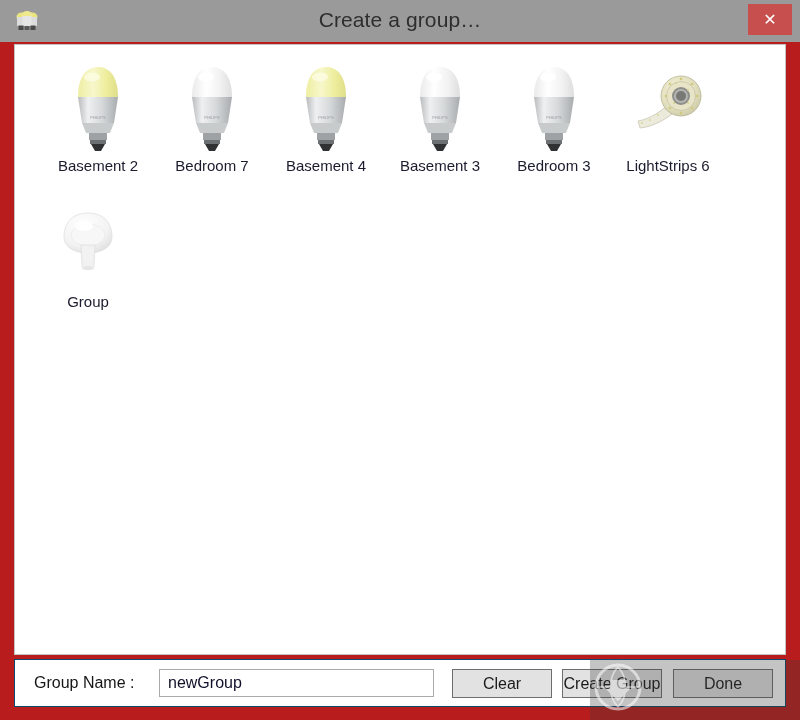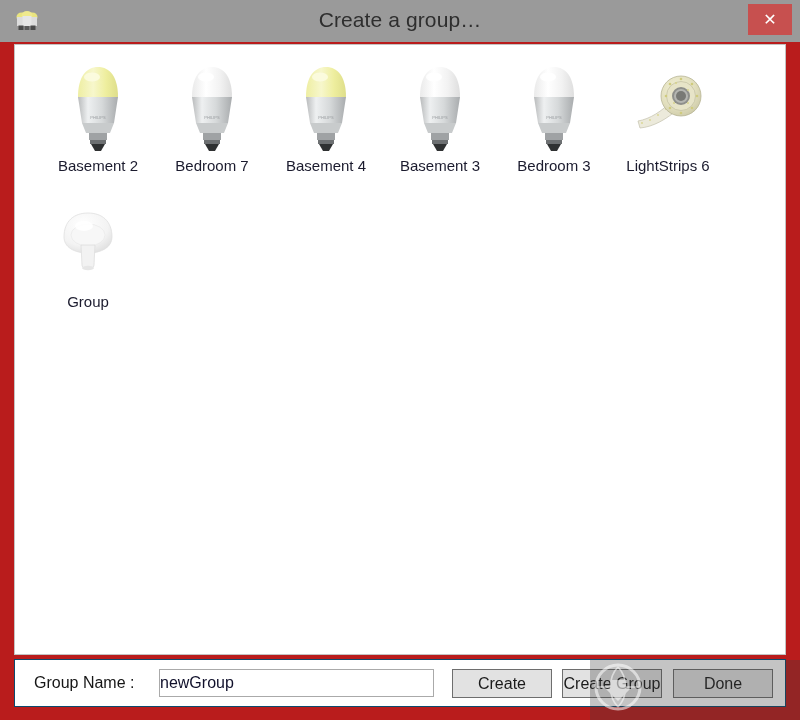--- a/index.html
+++ b/index.html
@@ -131,21 +131,21 @@
   }
   #group-name-input {
     position: absolute;
     left: 144px; top: 9px;
     width: 275px; height: 28px;
     box-sizing: border-box;
     border: 1px solid #aaaaaa;
     background: #ffffff;
     font-size: 16px;
     color: #10102b;
-    padding: 0 0;
+    padding: 0 8px;
     font-family: "Liberation Sans", sans-serif;
     outline: none;
   }
   .dlg-button {
     position: absolute;
     top: 9px;
     height: 29px;
     box-sizing: border-box;
     background: #e2e2e2;
     border: 1px solid #6e6e6e;
@@ -439,21 +439,21 @@
         </div>
         <div class="caption">Group</div>
       </div>
 
     </div>
   </div>
 
   <div id="bottombar">
     <div id="group-name-label">Group Name :</div>
     <input id="group-name-input" type="text" value="newGroup" style="">
-    <button class="dlg-button" id="clear-button">Create</button>
+    <button class="dlg-button" id="clear-button">Clear</button>
     <button class="dlg-button" id="done-button">Done</button>
     <button class="dlg-button" id="create-group-button">Create Group</button>
   </div>
 
   <div id="watermark">
     <div class="wm-shade"></div>
     <svg class="wm-logo" viewBox="0 0 48 48">
       <circle cx="24" cy="24" r="22" fill="none" stroke="#ffffff" stroke-width="3"></circle>
       <path d="M24 4 C14 14 14 34 24 44 C34 34 34 14 24 4 Z" fill="none" stroke="#ffffff" stroke-width="1.6"></path>
       <line x1="3" y1="24" x2="45" y2="24" stroke="#ffffff" stroke-width="1.6"></line>

